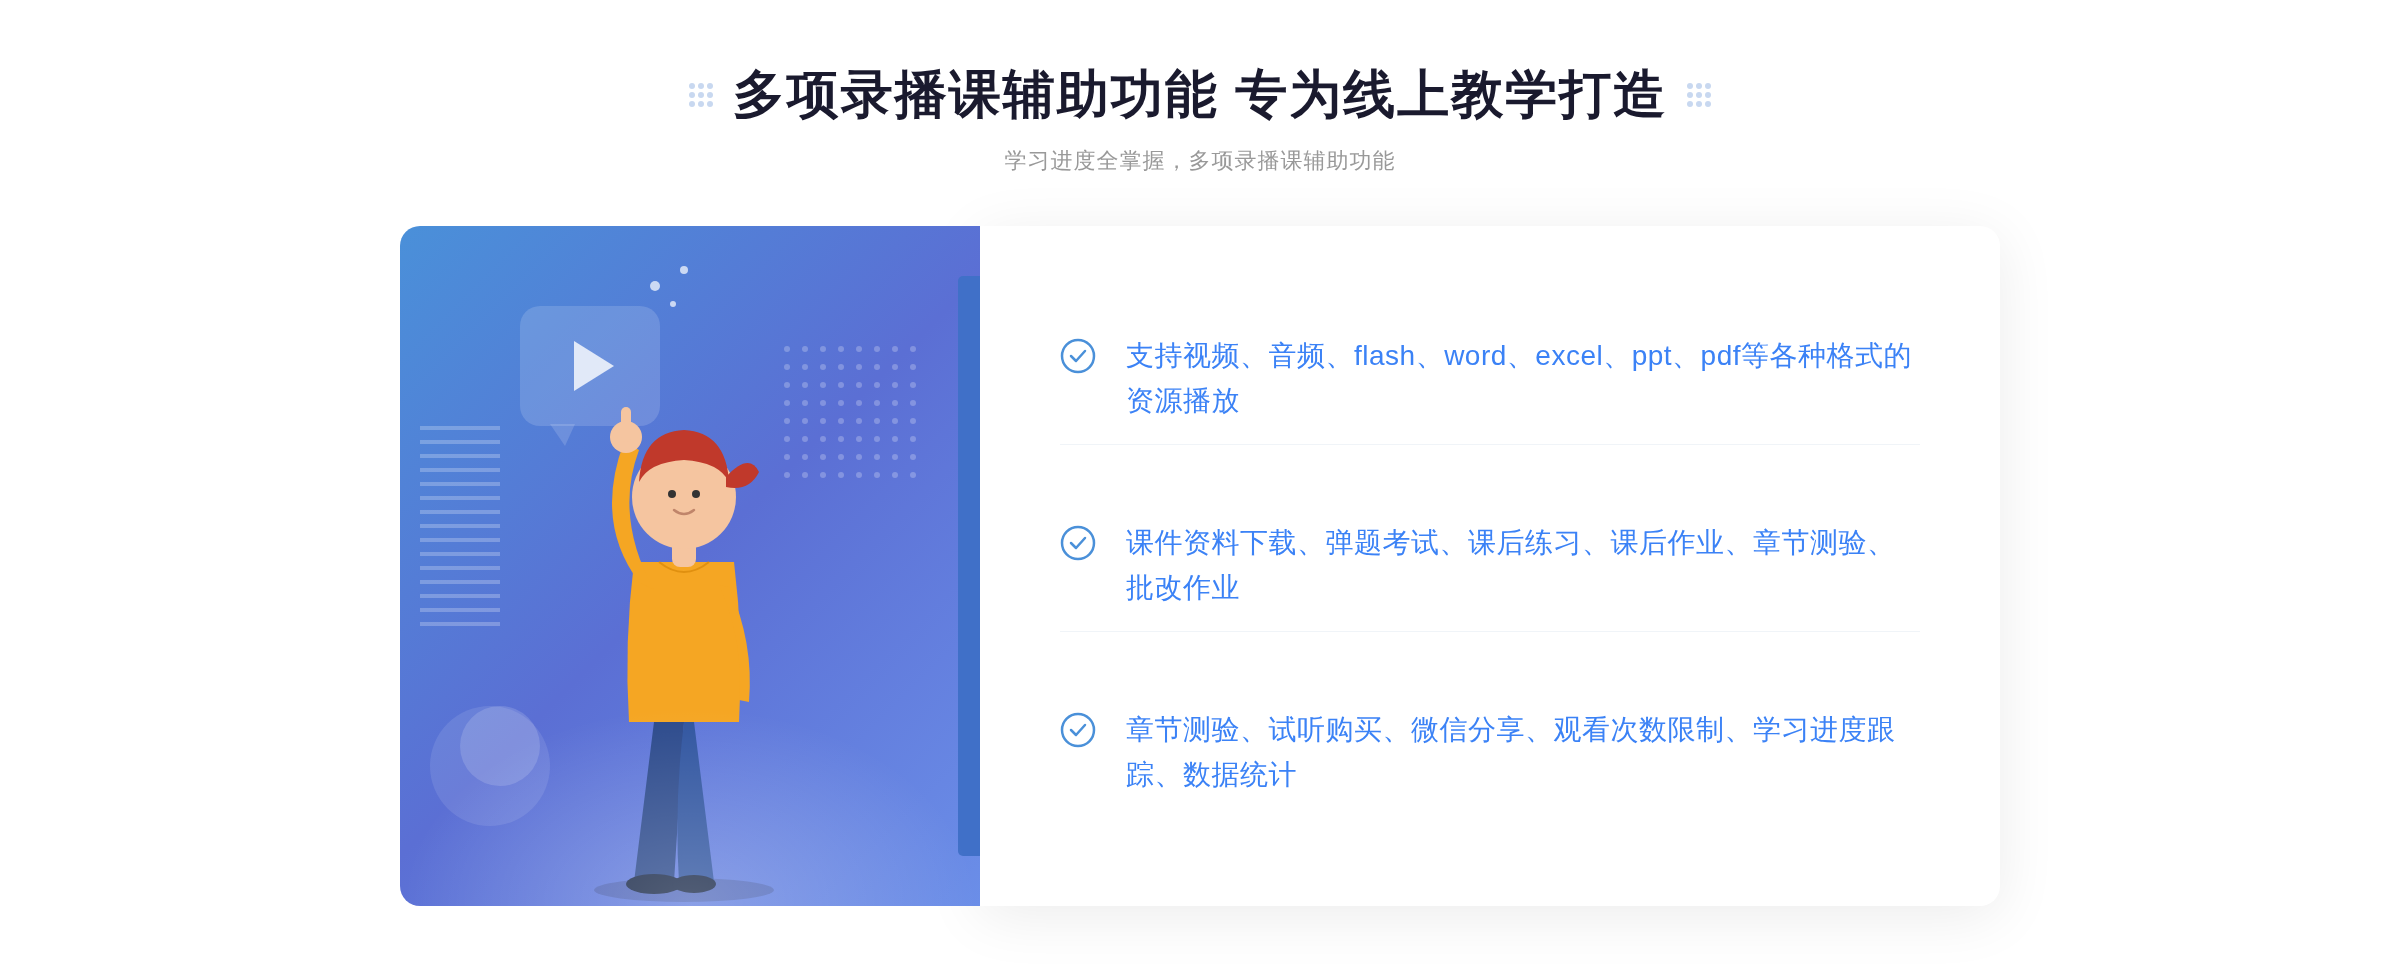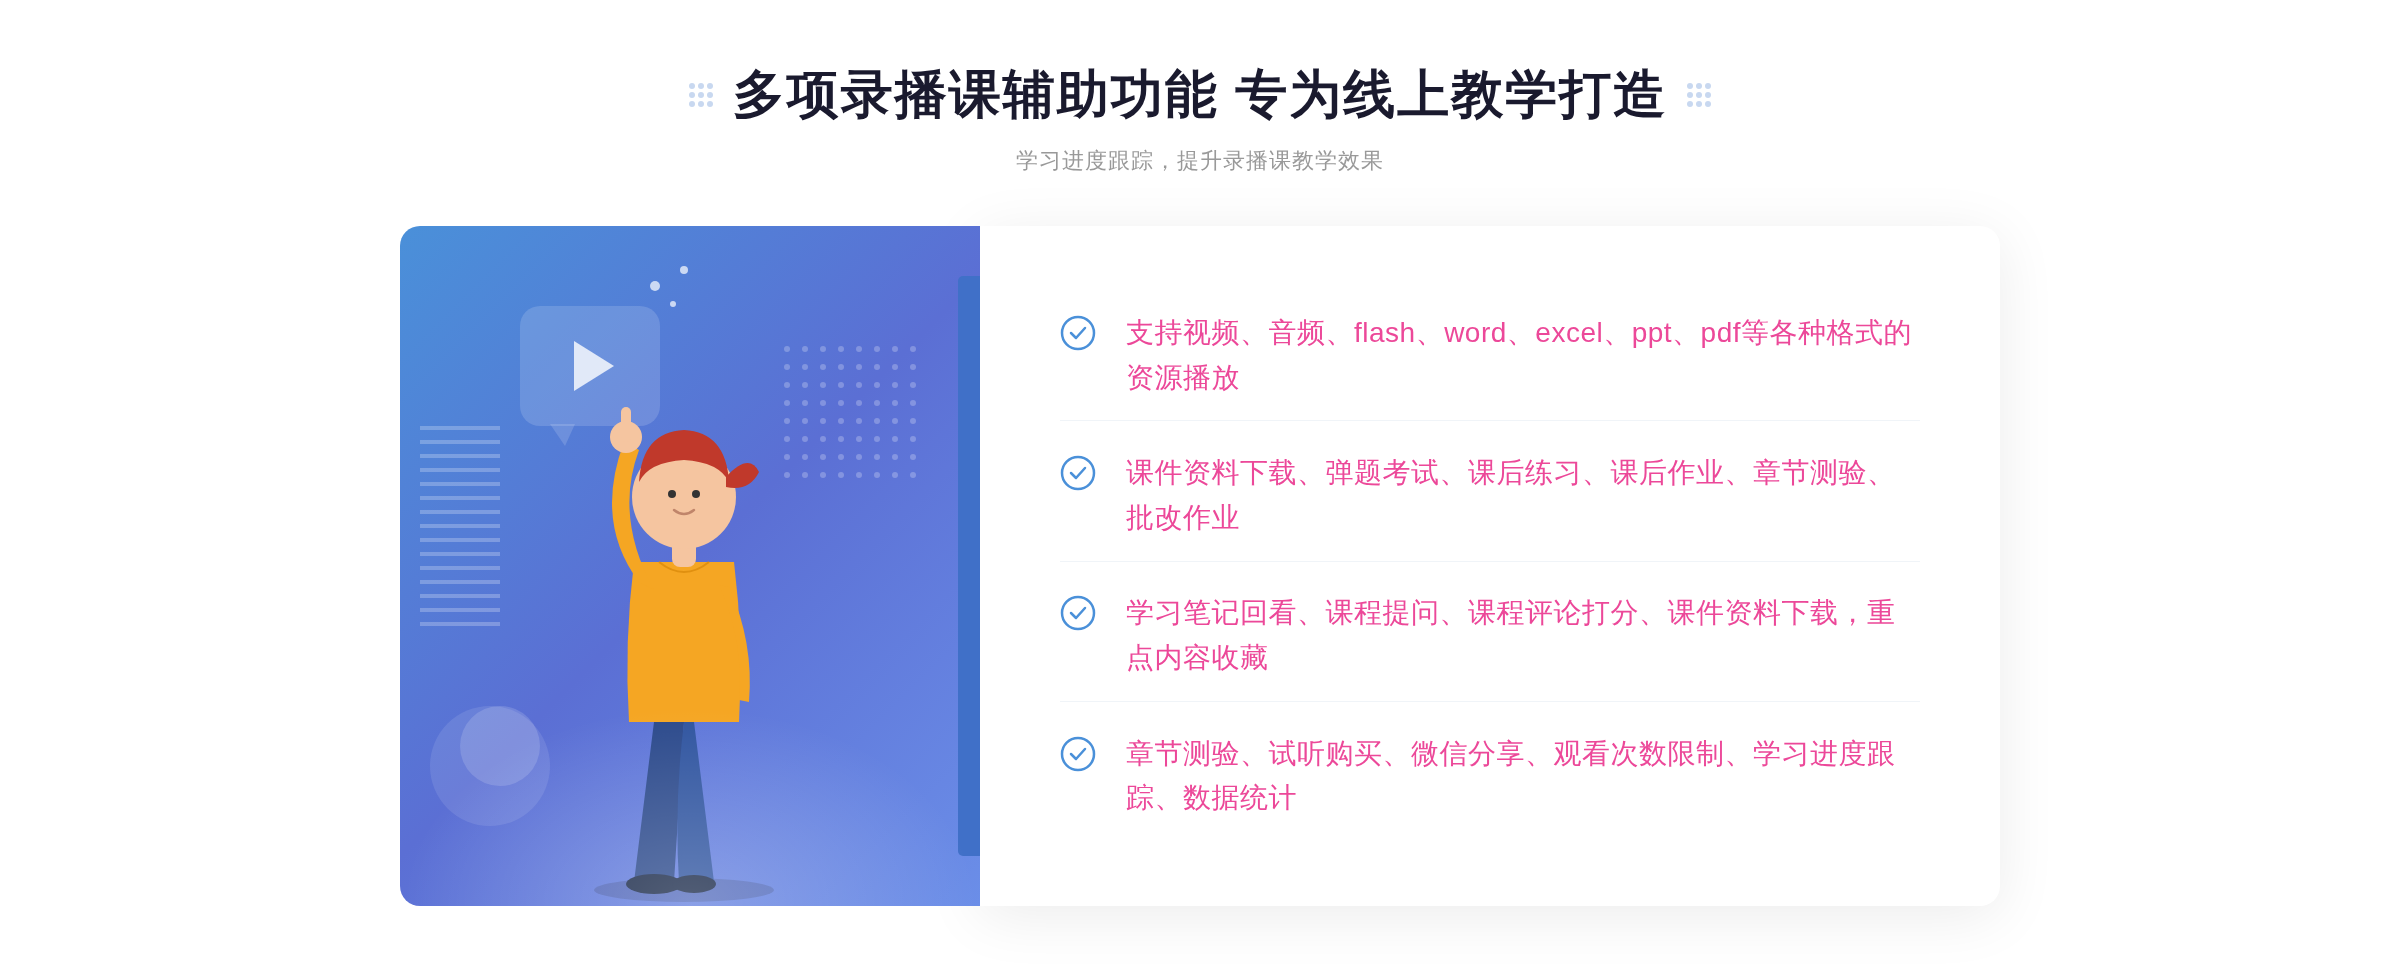--- a/index.html
+++ b/index.html
@@ -244,21 +244,21 @@
       margin-top: 4px;
     }
 
     .check-icon svg {
       width: 36px;
       height: 36px;
     }
 
     .feature-text {
       font-size: 28px;
-      color: #ec4899;
+      color: #3b82f6;
       line-height: 1.6;
       letter-spacing: 0.5px;
     }
 
     
     .left-arrow {
       position: absolute;
       left: 30px;
       top: 50%;
       transform: translateY(-50%);
@@ -317,21 +317,21 @@
           <span></span>
             <span></span>
             <span></span>
           <span></span>
             <span></span>
             <span></span>
         </div>
       </div>
     </div>
 
-    <p class="subtitle">学习进度跟踪，提升录播课教学效果</p>
+    <p class="subtitle">学习进度全掌握，多项录播课辅助功能</p>
   </div>
 
   <div class="content-area">
 
     <div class="left-arrow">»</div>
 
     <div class="illustration-panel">
 
       <div class="dots-pattern">
         <span></span>
@@ -475,29 +475,20 @@
       <div class="feature-item">
         <div class="check-icon">
           <svg viewBox="0 0 36 36" fill="none" xmlns="http://www.w3.org/2000/svg">
             <circle cx="18" cy="18" r="16" stroke="#4a90d9" stroke-width="2.5" fill="none"></circle>
             <path d="M11 18 L16 23 L25 13" stroke="#4a90d9" stroke-width="2.5" stroke-linecap="round" stroke-linejoin="round"></path>
           </svg>
         </div>
         <span class="feature-text">课件资料下载、弹题考试、课后练习、课后作业、章节测验、批改作业</span>
       </div>
 
-      <div class="feature-item">
-        <div class="check-icon">
-          <svg viewBox="0 0 36 36" fill="none" xmlns="http://www.w3.org/2000/svg">
-            <circle cx="18" cy="18" r="16" stroke="#4a90d9" stroke-width="2.5" fill="none"></circle>
-            <path d="M11 18 L16 23 L25 13" stroke="#4a90d9" stroke-width="2.5" stroke-linecap="round" stroke-linejoin="round"></path>
-          </svg>
-        </div>
-        <span class="feature-text">学习笔记回看、课程提问、课程评论打分、课件资料下载，重点内容收藏</span>
-      </div>
 
       <div class="feature-item">
         <div class="check-icon">
           <svg viewBox="0 0 36 36" fill="none" xmlns="http://www.w3.org/2000/svg">
             <circle cx="18" cy="18" r="16" stroke="#4a90d9" stroke-width="2.5" fill="none"></circle>
             <path d="M11 18 L16 23 L25 13" stroke="#4a90d9" stroke-width="2.5" stroke-linecap="round" stroke-linejoin="round"></path>
           </svg>
         </div>
         <span class="feature-text">章节测验、试听购买、微信分享、观看次数限制、学习进度跟踪、数据统计</span>
       </div>

